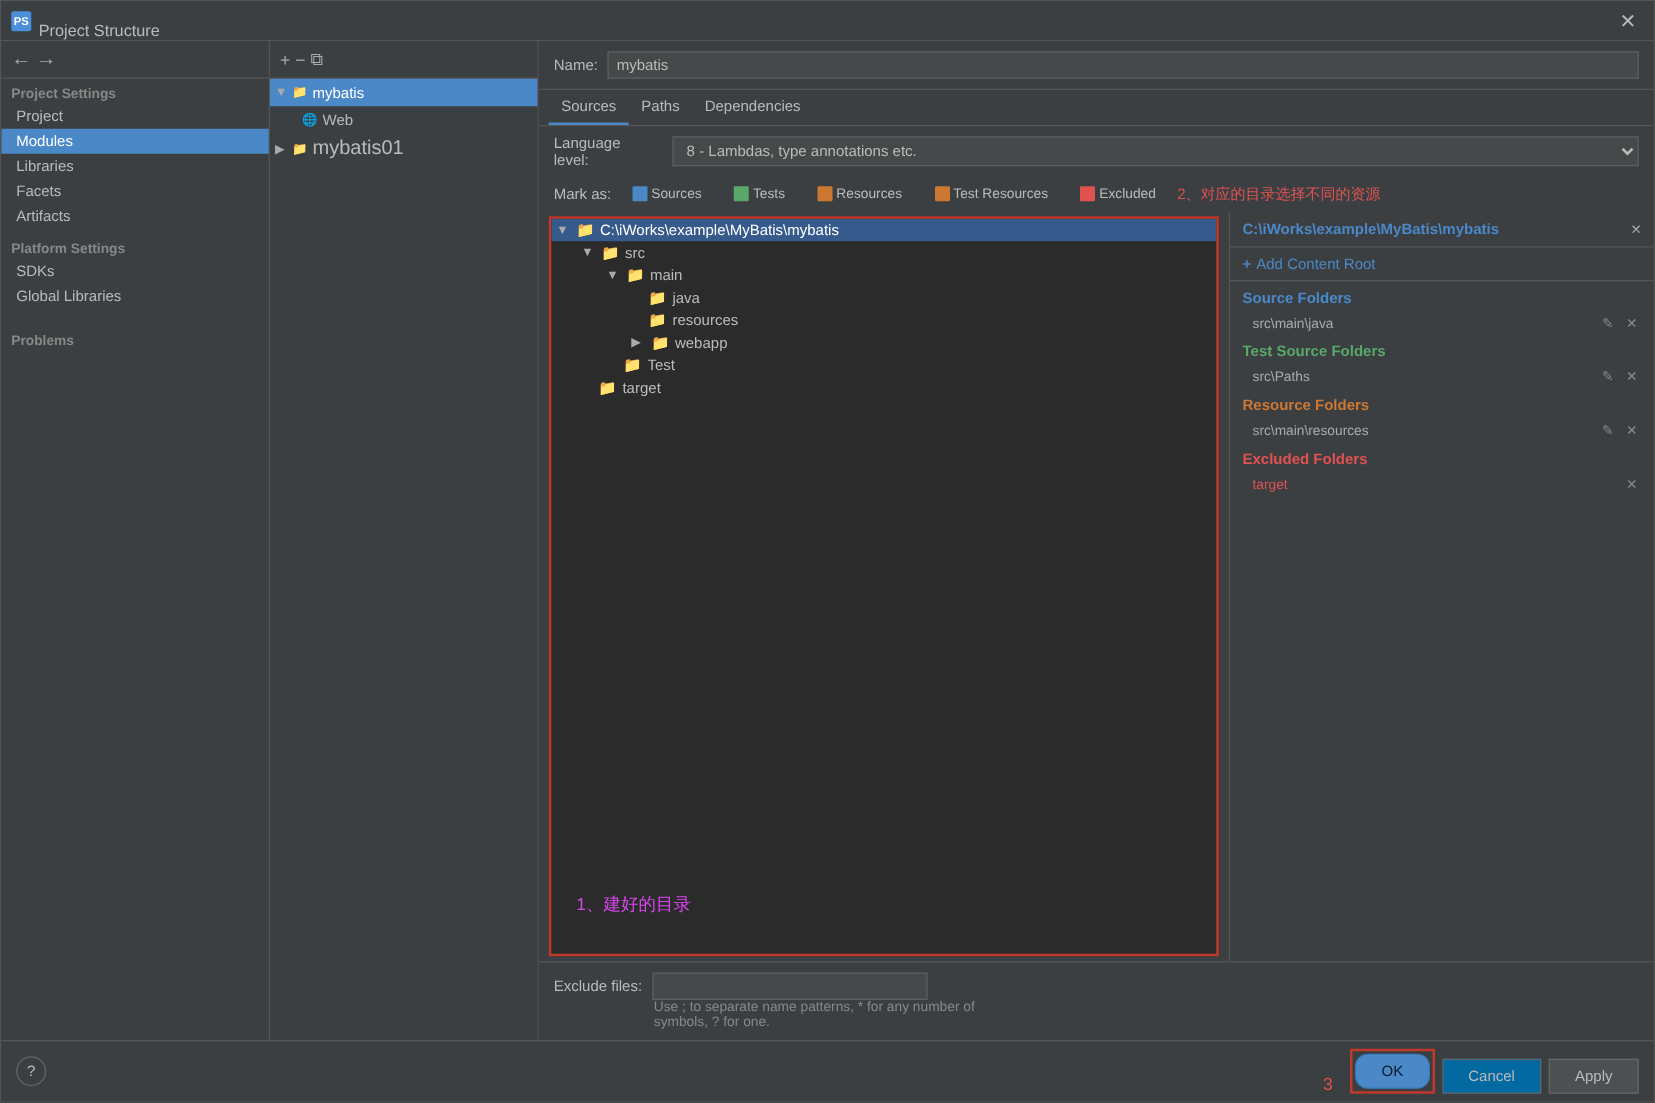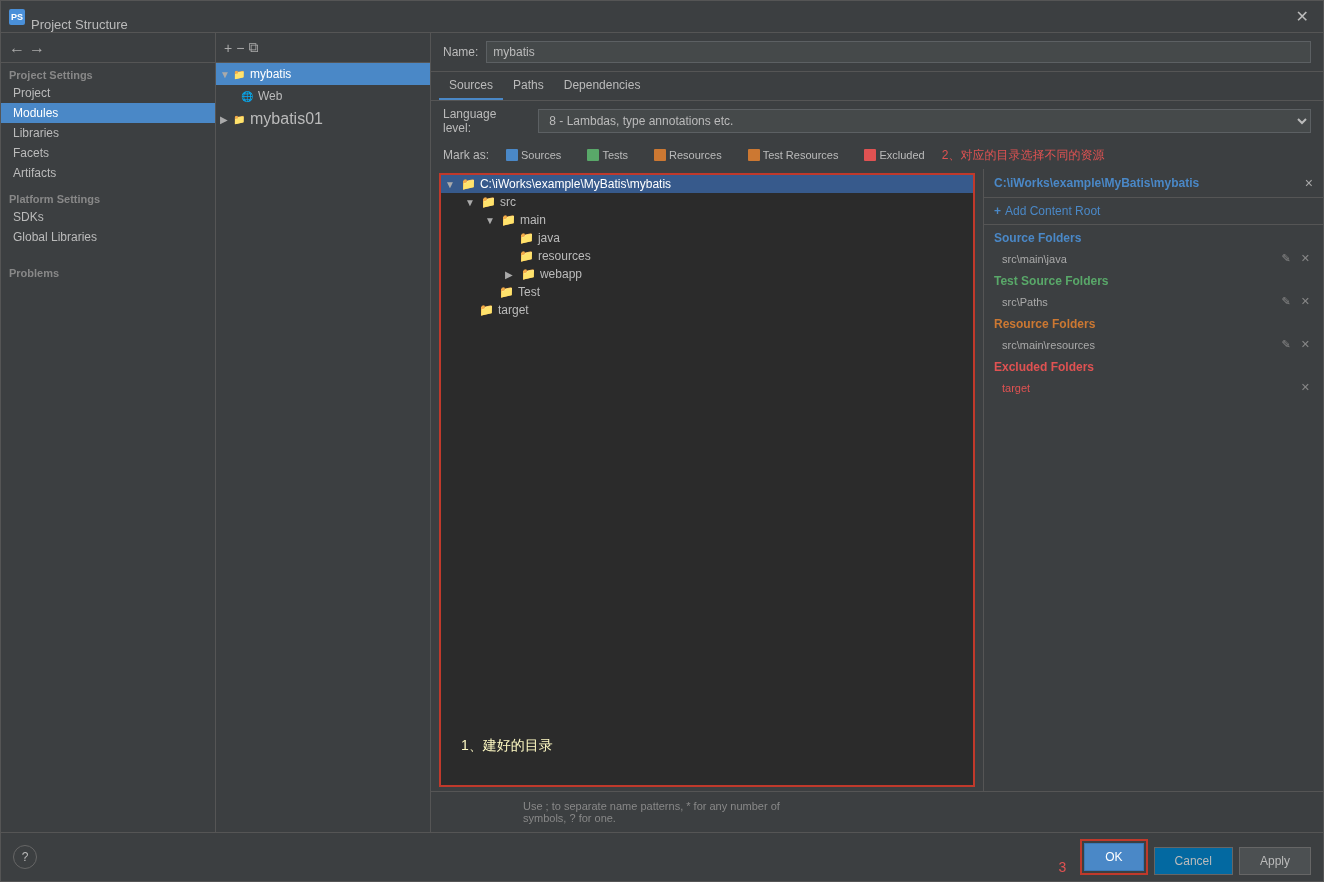--- a/index.html
+++ b/index.html
@@ -234,21 +234,21 @@
       cursor: pointer;
       color: #bbbbbb;
       font-size: 12px;
     }
     .file-tree-item.selected { background: #375a8c; color: white; }
     
     .annotation-1 {
       position: absolute;
       bottom: 30px;
       left: 20px;
-      color: #fef9c3;
+      color: #d946ef;
       font-size: 14px;
     }
     
     .info-panel {
       width: 340px;
       background: #3c3f41;
       border-left: 1px solid #555;
       display: flex;
       flex-direction: column;
       flex-shrink: 0;
@@ -349,22 +349,23 @@
     .action-btn {
       padding: 6px 20px;
       font-size: 12px;
       cursor: pointer;
       border: 1px solid #666;
       background: #0369a1;
       color: #bbbbbb;
     }
     .action-btn.primary {
       background: #4a88c7;
-      color: #ffffff;
+      color: #0f172a;
       border-color: #3a78b7;
+      border-radius: 10px;
     }
     .action-btn.apply-btn {
       background: #4c5052;
       color: #bbbbbb;
     }
     .help-btn {
       width: 24px;
       height: 24px;
       border-radius: 50%;
       border: 1px solid #666;
@@ -609,20 +610,24 @@
                 <div class="folder-entry-actions">
                   <button class="folder-remove-btn">✕</button>
                 </div>
               </div>
             </div>
           </div>
         </div>
       </div>
 
       <div style="border-top:1px solid #555; padding: 8px 12px; background:#3c3f41;">
+        <div class="exclude-row-inline">
+          <span class="exclude-label">Exclude files:</span>
+          <input class="exclude-input" type="text" style="">
+        </div>
         <div class="exclude-hint">
           Use ; to separate name patterns, * for any number of<br>symbols, ? for one.
         </div>
       </div>
     </div>
   </div>
 
   <div class="bottom-bar">
     <button class="help-btn">?</button>
     <div class="action-btns">

